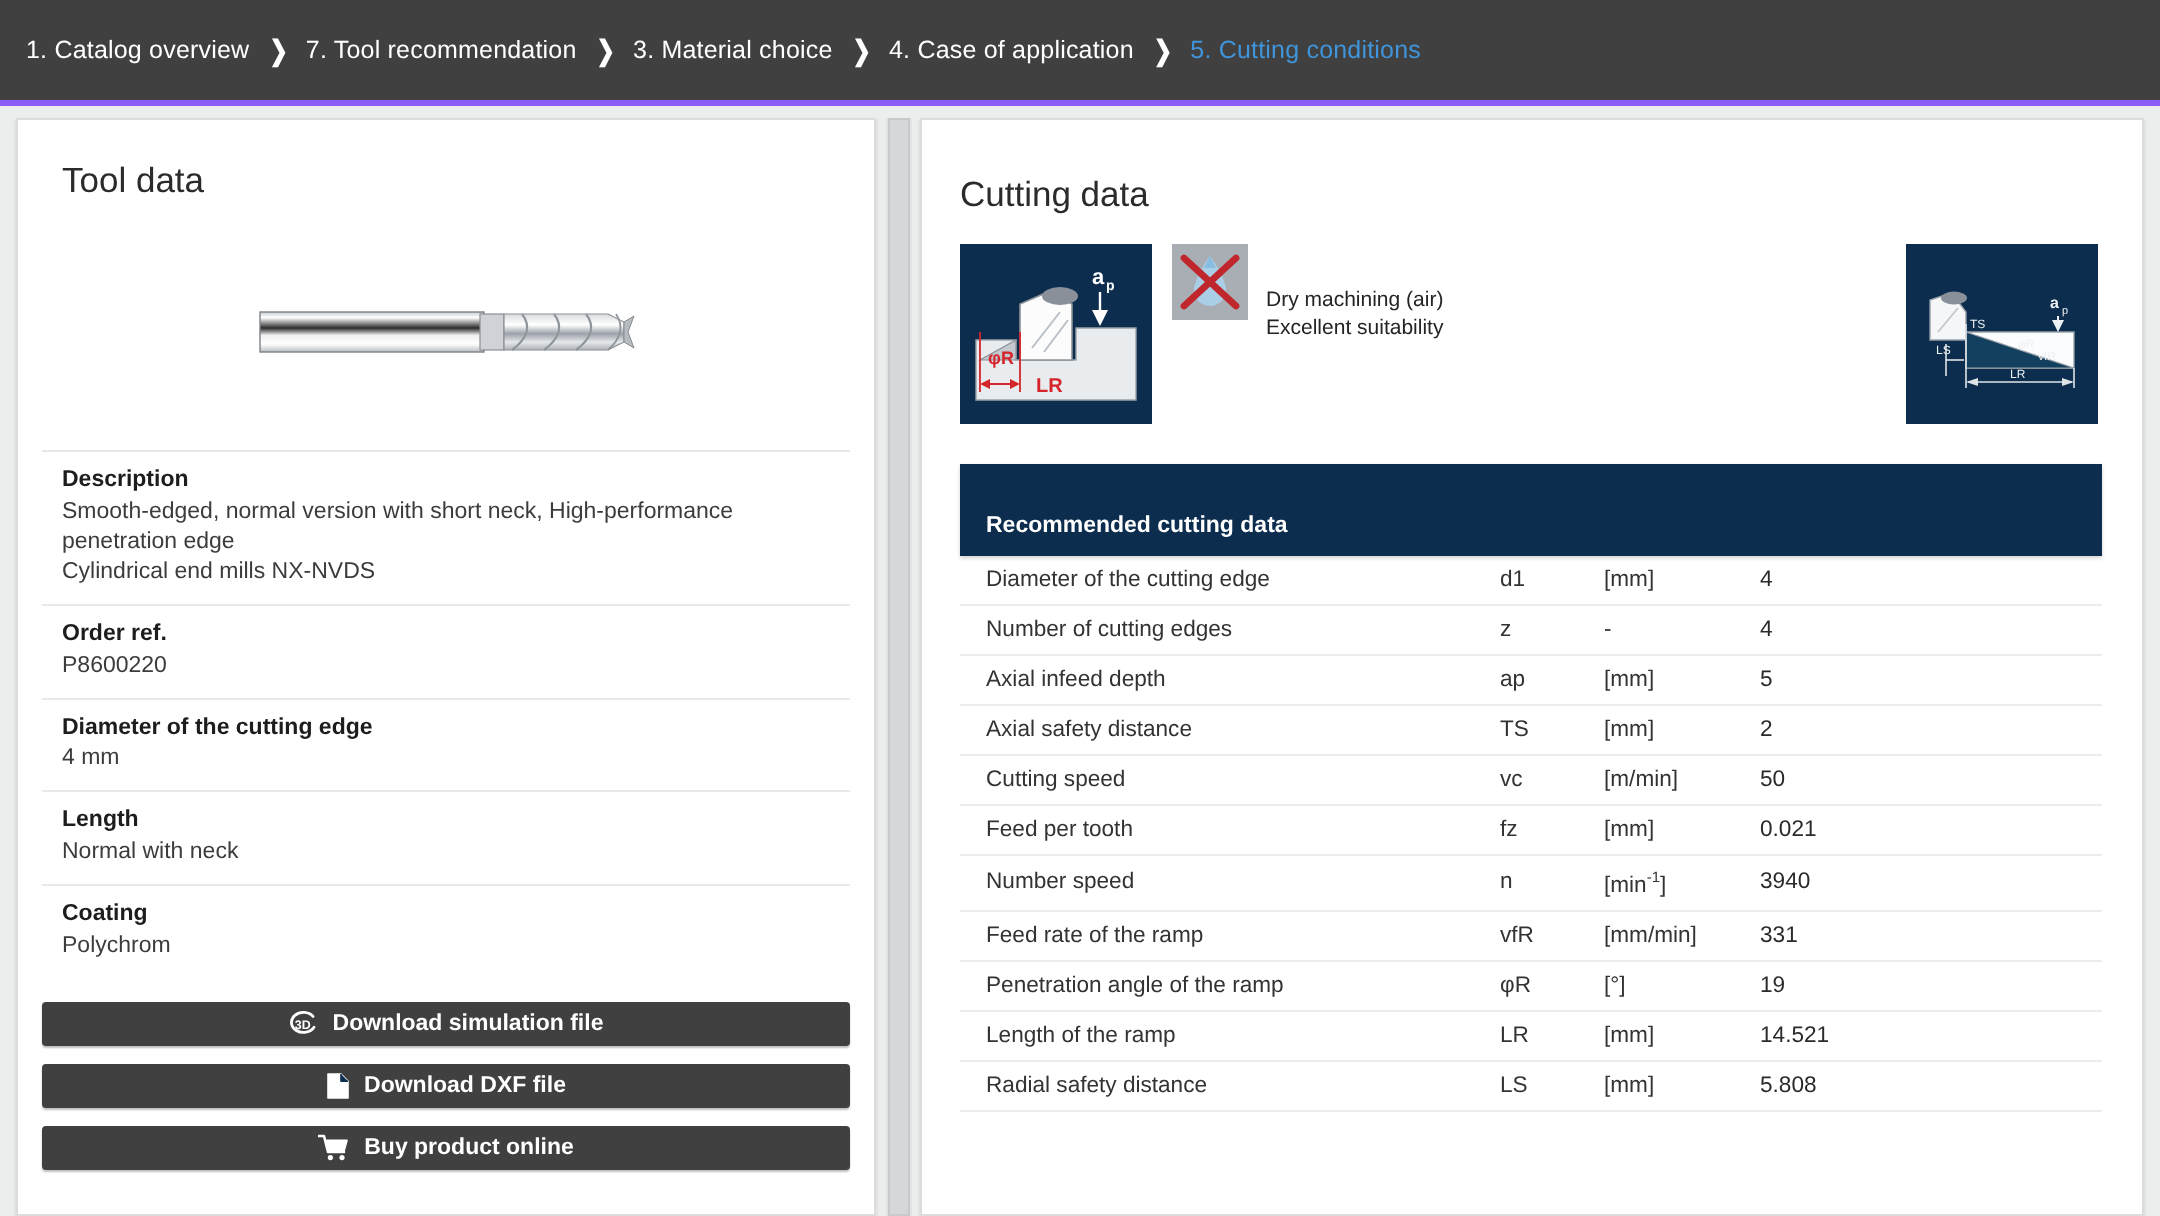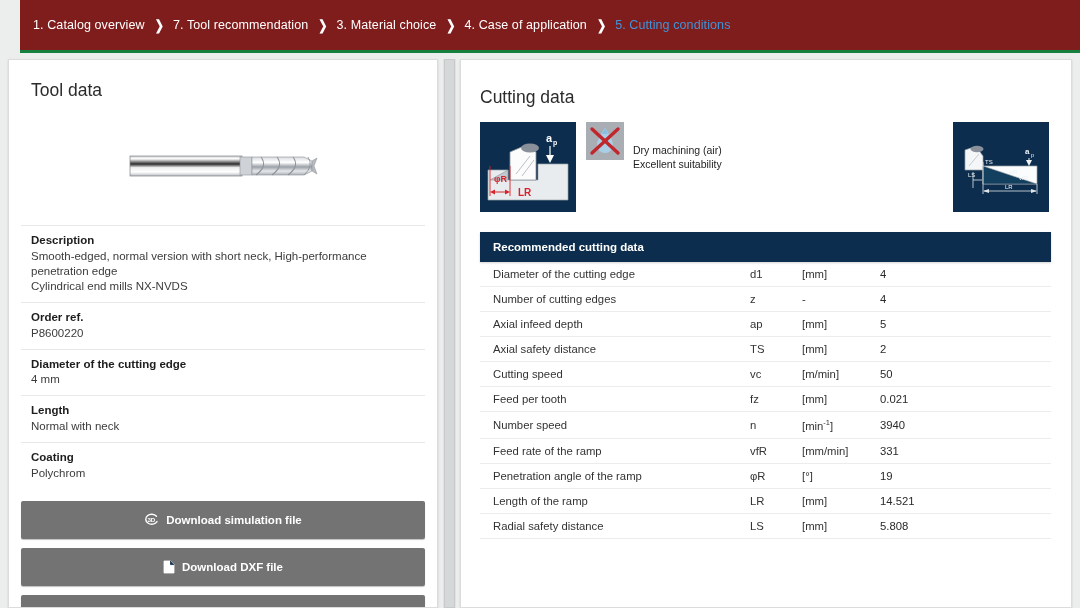--- a/index.html
+++ b/index.html
@@ -6,27 +6,26 @@
   html, body {
     width: 1080px; height: 608px;
     font-family: "Liberation Sans", sans-serif;
     background: #eceded;
     overflow: hidden;
   }
 
   
   .breadcrumb-bar {
     height: 53px;
-    background: #7f1d1d;
+    background: #404040;
     display: flex;
     align-items: center;
     padding-left: 13px;
     gap: 0px;
-    border-bottom: 3px solid #15803d;
-    margin-left: 20px;
+    border-bottom: 3px solid #8b5cf6;
   }
   .crumb {
     color: #ffffff;
     font-size: 12.5px;
     white-space: nowrap;
     letter-spacing: .1px;
   }
   .crumb.active { color: #3f94da; }
   .crumb-sep {
     color: #ffffff;
@@ -107,22 +106,22 @@
   }
   .spec-value {
     font-size: 11.5px;
     color: #3c3c3c;
     line-height: 1.32;
   }
 
   
   .btn-stack { padding: 12px 12px 0 12px; display: flex; flex-direction: column; gap: 9px; }
   .btn {
-    height: 38px;
-    background: #737373;
+    height: 22px;
+    background: #404040;
     border: none;
     border-radius: 2px;
     color: #ffffff;
     font-size: 11.5px;
     font-weight: bold;
     display: flex;
     align-items: center;
     justify-content: center;
     gap: 7px;
     cursor: pointer;
@@ -166,21 +165,21 @@
     background: #0c2d4d;
   }
 
   
   .table-wrap { padding: 12px 20px 0 19px; }
   .tbl-header {
     background: #0c2d4d;
     color: #ffffff;
     font-size: 11.5px;
     font-weight: bold;
-    padding: 9px 0 9px 13px;
+    padding: 25px 0 9px 13px;
     box-shadow: 0 1px 2px rgba(0,0,0,.18);
   }
   table { width: 100%; border-collapse: collapse; }
   tbody tr { border-bottom: 1px solid #ececec; }
   tbody td {
     font-size: 11.3px;
     color: #333333;
     padding: 6px 0 6px 0;
   }
   td.c-name { padding-left: 13px; width: 270px; }

